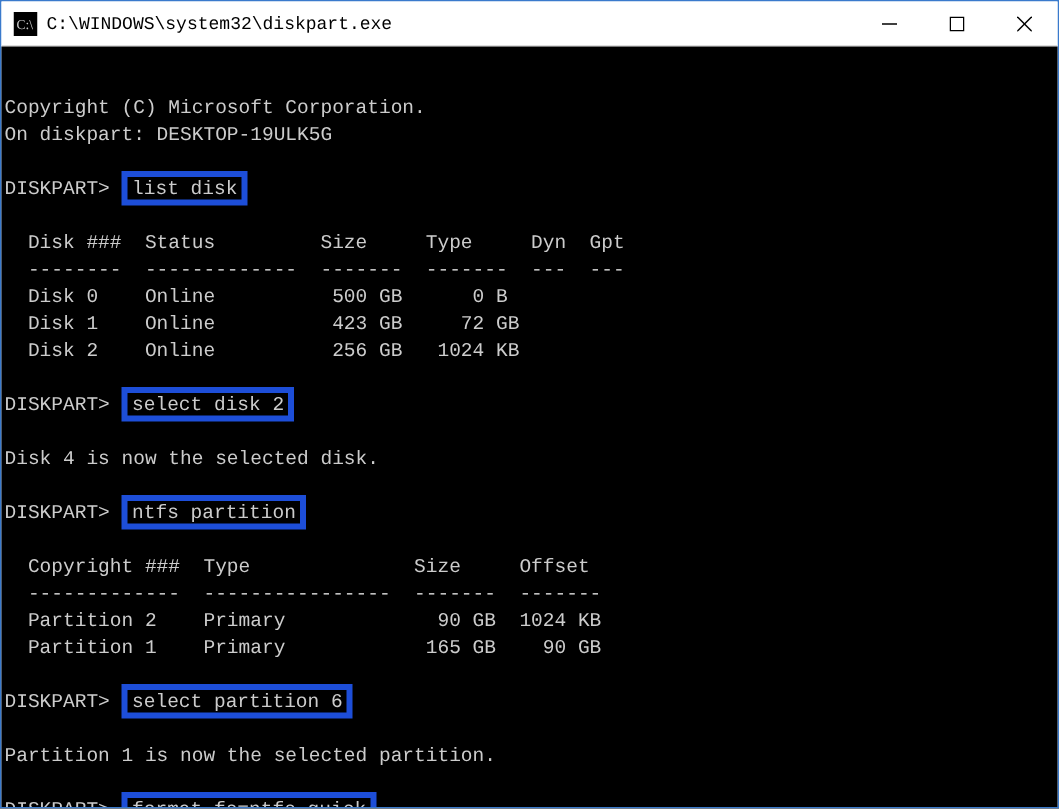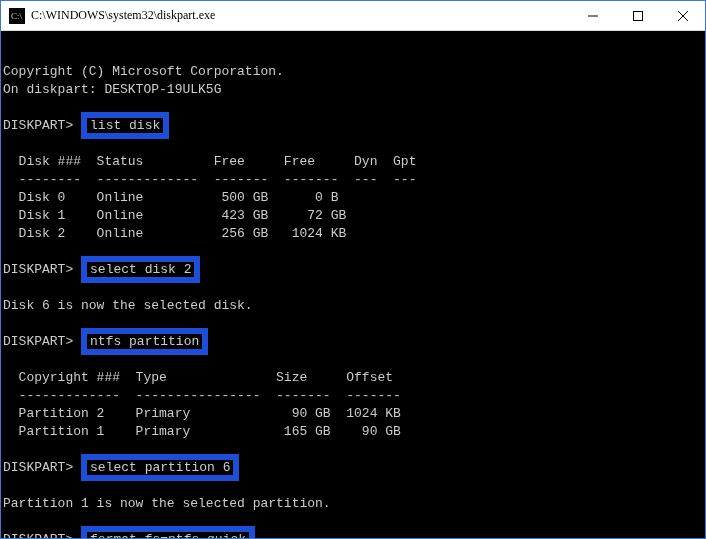--- a/index.html
+++ b/index.html
@@ -23,21 +23,21 @@
   display: flex;
   align-items: center;
   border-bottom: 1px solid #ddd;
 }
 .app-icon {
   width: 16px;
   height: 16px;
   margin: 0 6px 0 8px;
 }
 .title-text {
-  font-family: Liberation Serif, serif;
+  font-family: Liberation Mono, monospace;
   font-size: 12px;
   color: #000;
   flex: 1;
 }
 .win-btns {
   display: flex;
 }
 .win-btn {
   width: 45px;
   height: 29px;
@@ -51,21 +51,21 @@
   flex: 1;
   background: #000;
   color: #ccc;
   font-size: 13px;
   line-height: 18px;
   padding: 14px 2px 0 2px;
   white-space: pre;
   overflow: hidden;
 }
 .hl {
-  border: 6px solid #1d4ed8;
+  border: 4px solid #1d4ed8;
   padding: 0 3px;
 }
 </style>
 </head>
 <body>
 
 <div class="window">
   <div class="titlebar">
     <span class="app-icon">
       <svg viewBox="0 0 16 16">
@@ -92,29 +92,29 @@
           </svg>
       </div>
     </div>
   </div>
   <div class="terminal">
 <span>Copyright (C) Microsoft Corporation.</span>
 <span>On diskpart: DESKTOP-19ULK5G</span>
 
 <span>DISKPART&gt;</span> <span class="hl">list disk</span>
 
-<span>  Disk ###  Status         Free     Free     Dyn  Gpt</span>
+<span>  Disk ###  Status         Size     Type     Dyn  Gpt</span>
 <span>  --------  -------------  -------  -------  ---  ---</span>
 <span>  Disk 0    Online          500 GB      0 B</span>
 <span>  Disk 1    Online          423 GB     72 GB</span>
 <span>  Disk 2    Online          256 GB   1024 KB</span>
 
 <span>DISKPART&gt;</span> <span class="hl">select disk 2</span>
 
-<span>Disk 6 is now the selected disk.</span>
+<span>Disk 4 is now the selected disk.</span>
 
 <span>DISKPART&gt;</span> <span class="hl">ntfs partition</span>
 
 <span>  Copyright ###  Type              Size     Offset</span>
 <span>  -------------  ----------------  -------  -------</span>
 <span>  Partition 2    Primary             90 GB  1024 KB</span>
 <span>  Partition 1    Primary            165 GB    90 GB</span>
 
 <span>DISKPART&gt;</span> <span class="hl">select partition 6</span>
 

